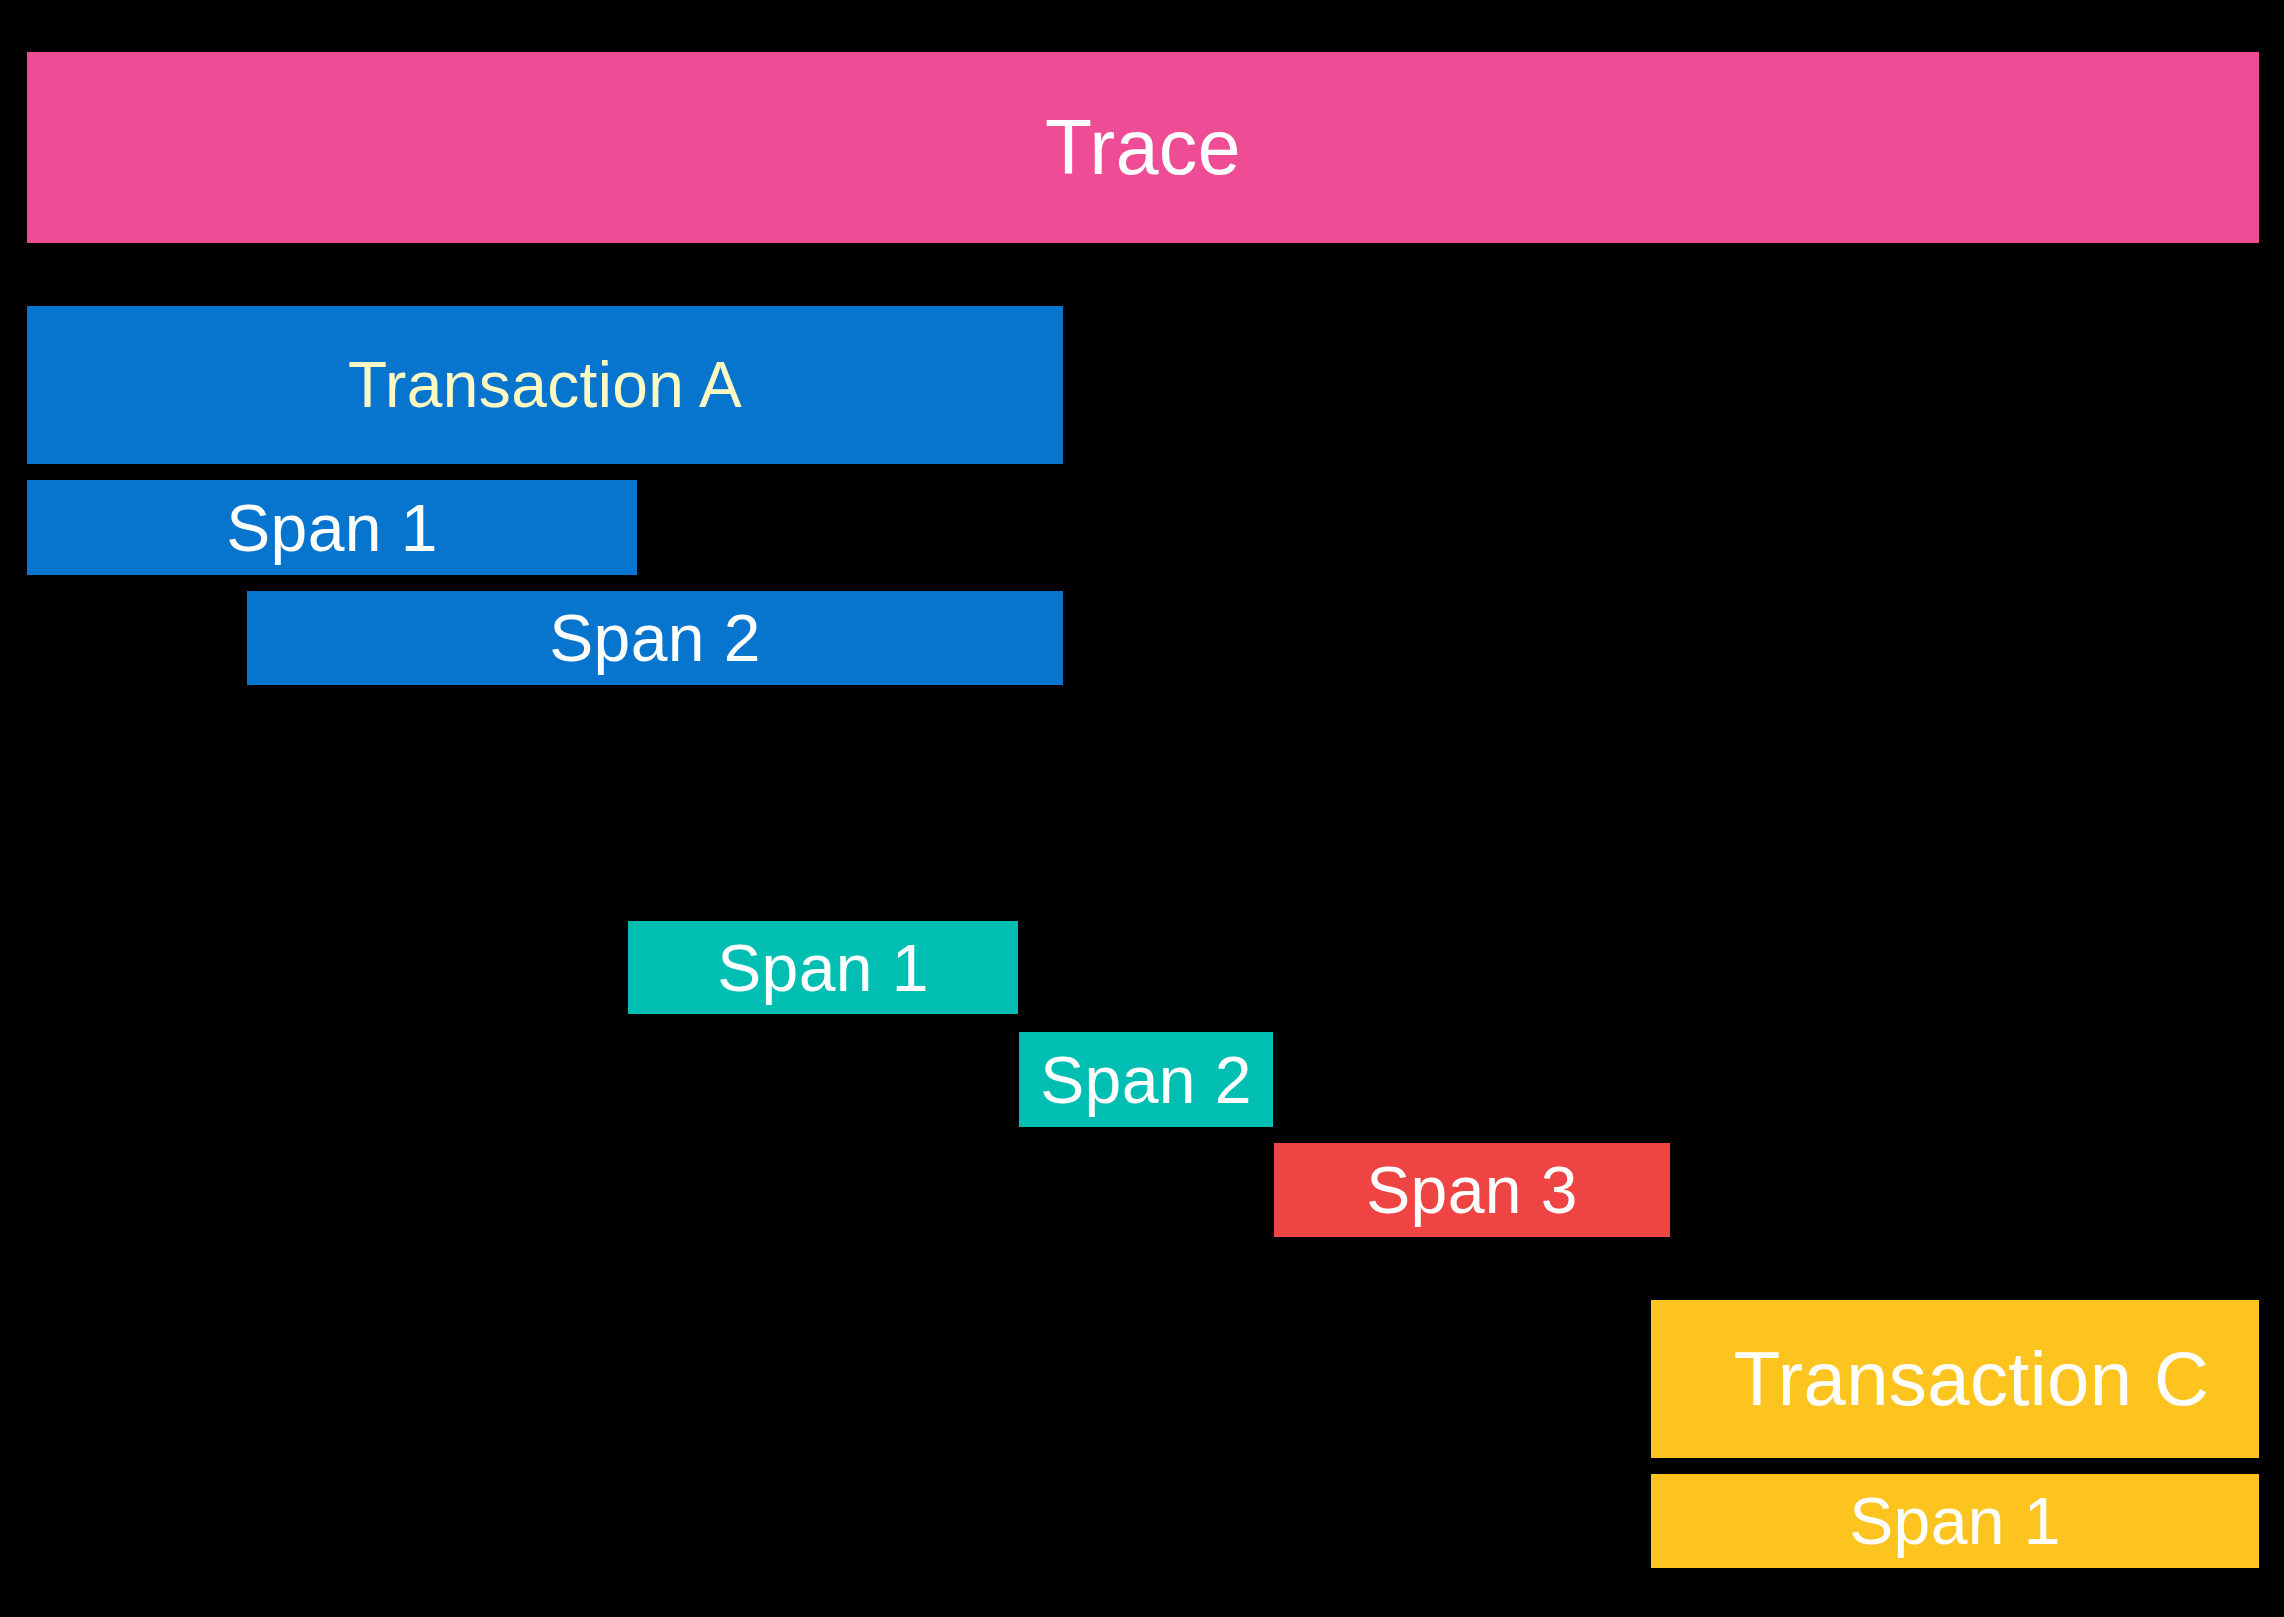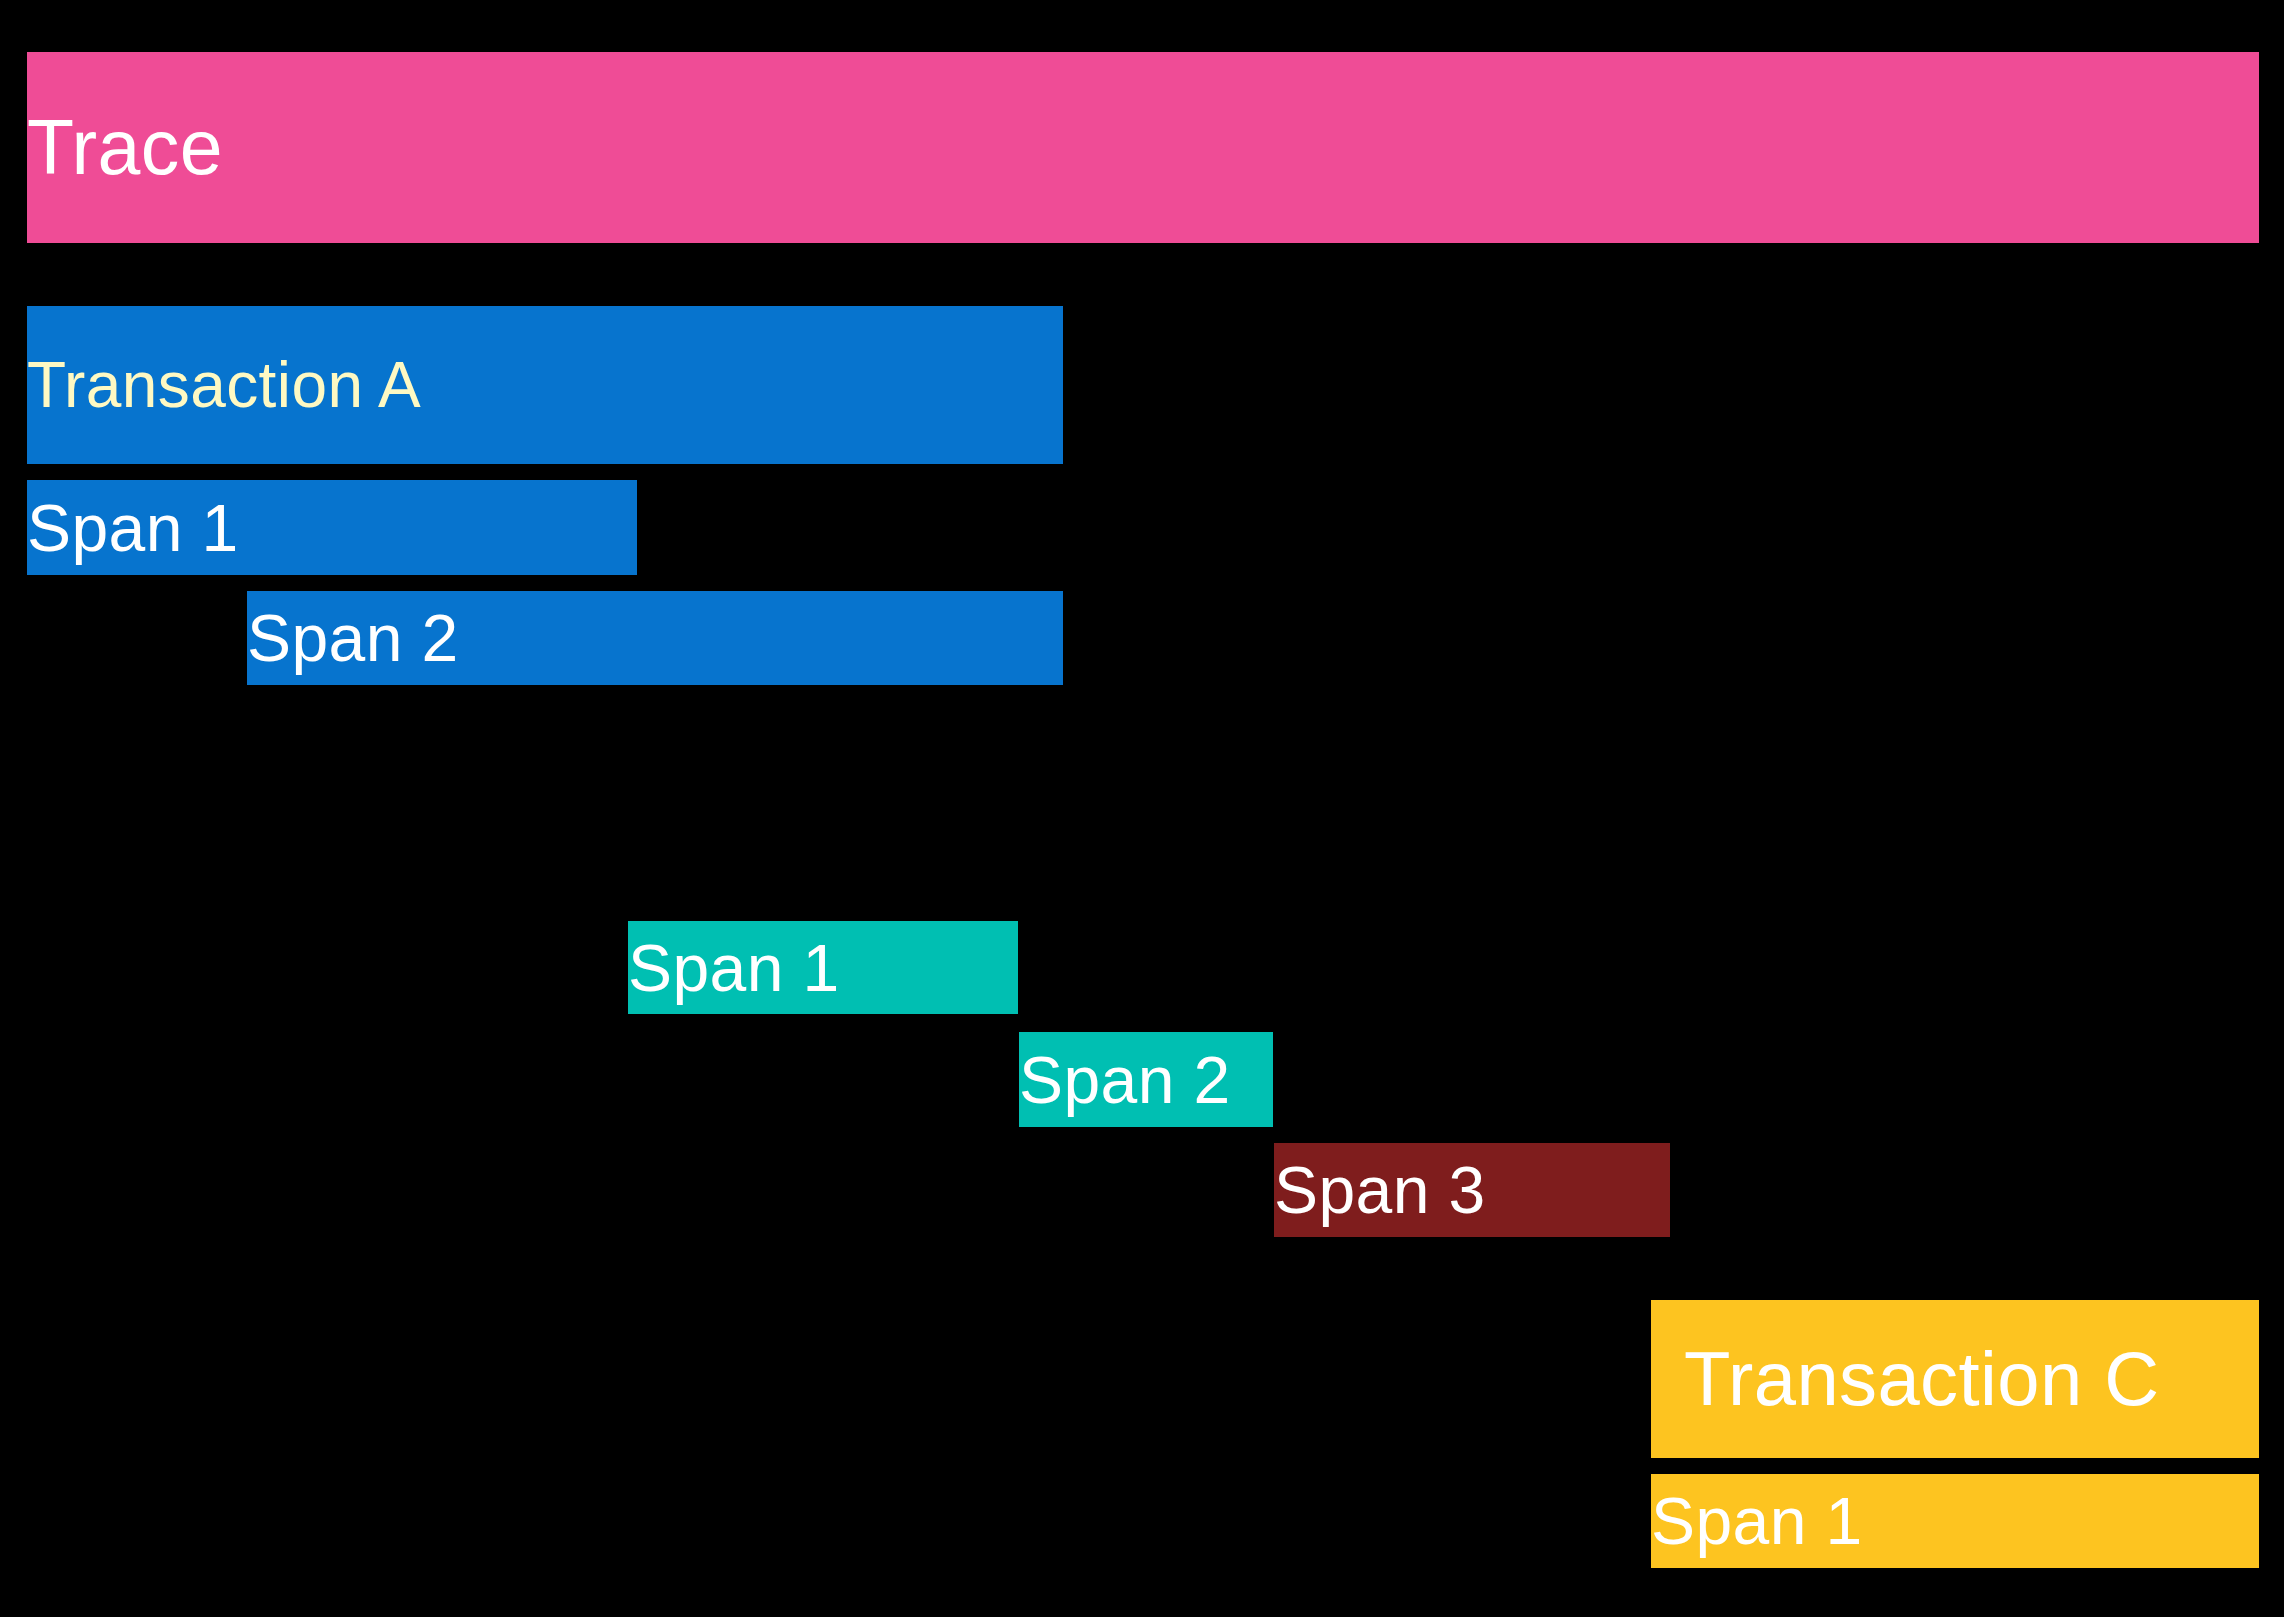--- a/index.html
+++ b/index.html
@@ -14,21 +14,21 @@
   .stage {
     position: relative;
     width: 2284px;
     height: 1618px;
     background: #000000;
   }
   .bar {
     position: absolute;
     display: flex;
     align-items: center;
-    justify-content: flex-start;
+    justify-content: center;
     box-sizing: border-box;
   }
   .bar .label {
     color: #FFFFFF;
     font-weight: 400;
     line-height: 1;
     white-space: nowrap;
     letter-spacing: 0.4px;
     user-select: none;
   }
@@ -56,21 +56,21 @@
 
 
   <div class="bar" style="left: 628px; top: 921px; width: 390px; height: 93px; background: rgb(0, 191, 178);">
     <span class="label" style="font-size: 66px; color: rgb(255, 255, 255);">Span 1</span>
   </div>
 
   <div class="bar" style="left: 1019px; top: 1032px; width: 254px; height: 95px; background: rgb(0, 191, 178);">
     <span class="label" style="font-size: 66px; color: rgb(255, 255, 255);">Span 2</span>
   </div>
 
-  <div class="bar" style="left: 1274px; top: 1143px; width: 396px; height: 94px; background: #7f1d1d;">
+  <div class="bar" style="left: 1274px; top: 1143px; width: 396px; height: 94px; background: #ef4444;">
     <span class="label" style="font-size: 66px; color: rgb(255, 255, 255);">Span 3</span>
   </div>
 
   <div class="bar" style="left: 1651px; top: 1300px; width: 608px; height: 158px; background: rgb(253, 196, 32); padding-left: 33px;">
     <span class="label" style="font-size: 76px; color: rgb(255, 255, 255);">Transaction C</span>
   </div>
 
   <div class="bar" style="left: 1651px; top: 1474px; width: 608px; height: 94px; background: rgb(253, 196, 32);">
     <span class="label" style="font-size: 66px; color: rgb(255, 255, 255);">Span 1</span>
   </div>

